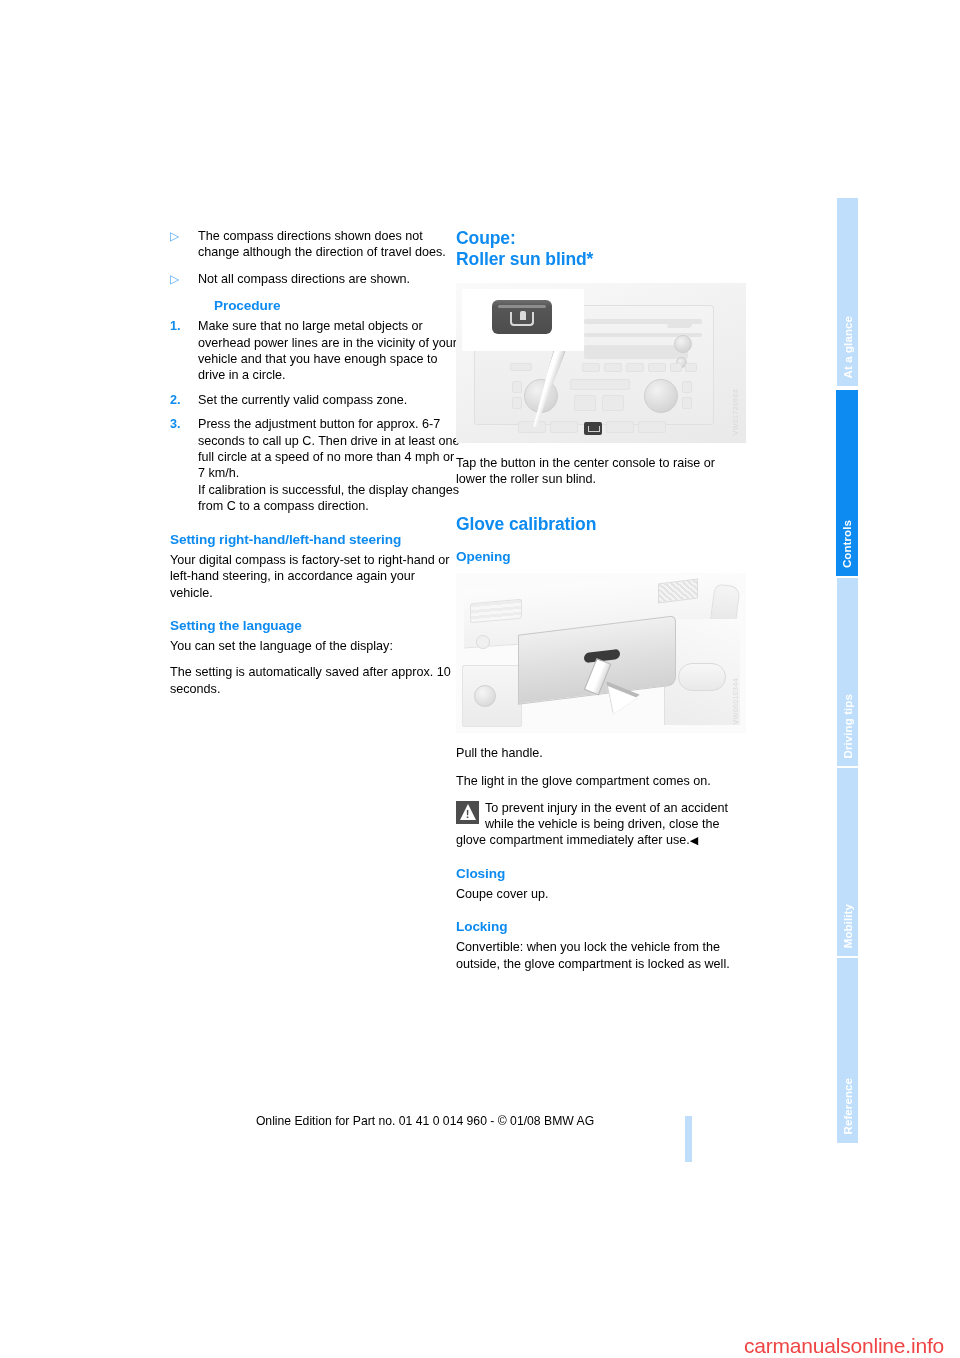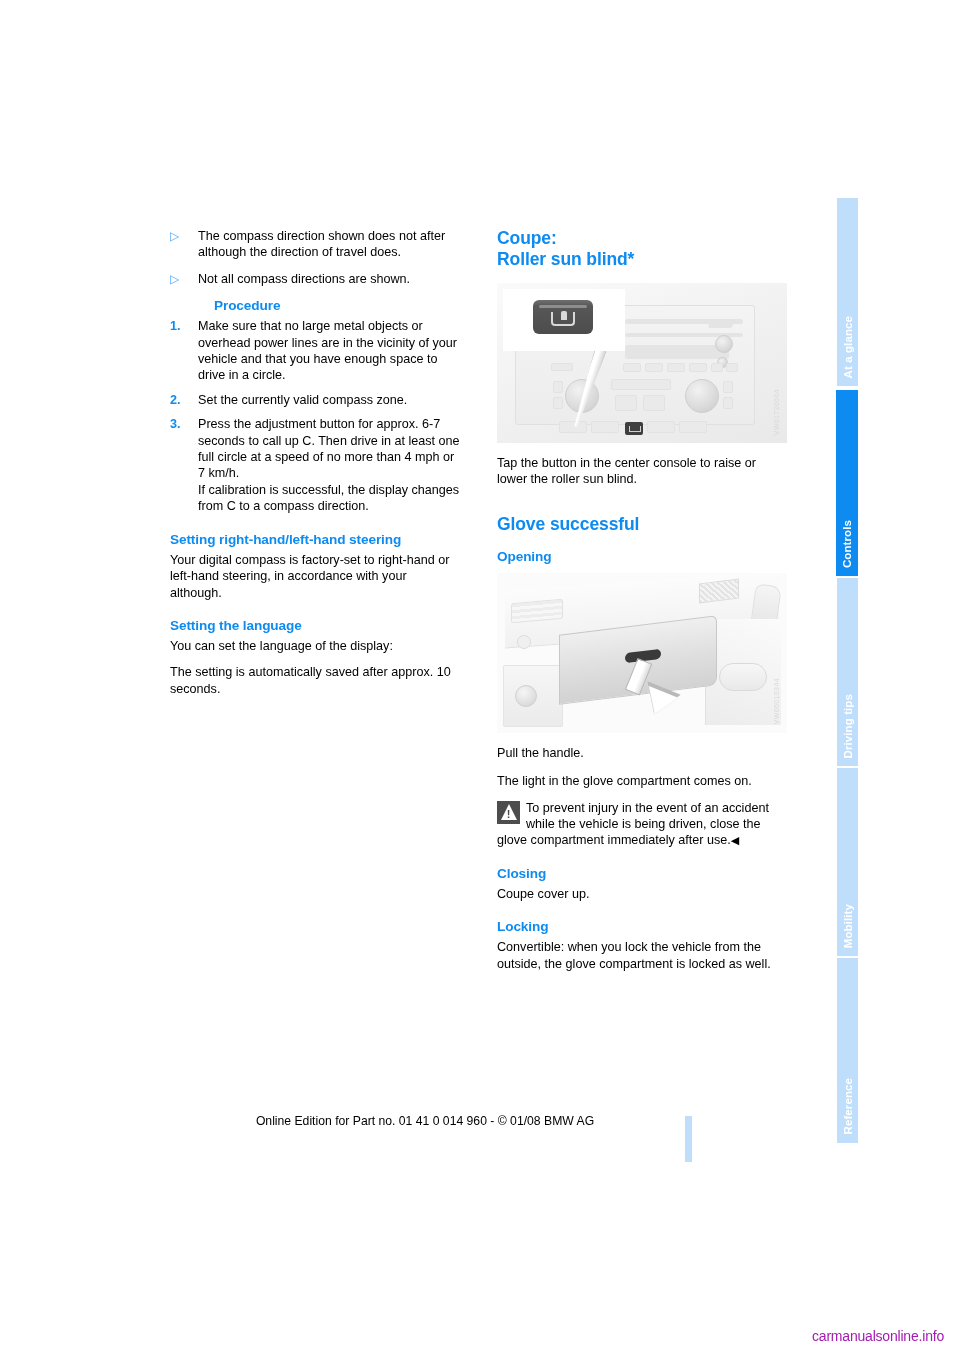--- a/index.html
+++ b/index.html
@@ -59,21 +59,21 @@
   
   .col {
     position: absolute;
     top: 228px;
     width: 290px;
     font-size: 12.6px;
     line-height: 16.4px;
     color: #000000;
   }
   .col-left  { left: 170px; }
-  .col-right { left: 497px; }
+  .col-right { left: 456px; }
 
   p { margin: 0 0 10px 0; }
   p.tight { margin-bottom: 12px; }
 
   h2 {
     color: #0d8bf0;
     font-size: 17.5px;
     font-weight: bold;
     line-height: 21px;
     margin: 0 0 13px 0;
@@ -211,23 +211,23 @@
     top: 1116px;
     width: 7px;
     height: 46px;
     background: #bfdefb;
   }
 
   
   .watermark {
     position: absolute;
     right: 16px;
-    bottom: 14px;
-    font-size: 14px;
-    color: #a21caf;
+    bottom: 0;
+    font-size: 21px;
+    color: #ef4444;
     letter-spacing: -0.2px;
   }
 
   
   .console { position: absolute; inset: 0; background: #f7f7f7; }
   .console .dash-bg {
     position: absolute; left: 0; top: 0; right: 0; bottom: 0;
     background: linear-gradient(160deg,#fafafa 0%,#f0f0f0 55%,#e9e9e9 100%);
   }
   .console .unit {
@@ -394,21 +394,21 @@
     <div class="tab" style="height:185px;">
       <span class="tab-label">Reference</span>
     </div>
   </div>
 
   <div class="col col-left">
 
     <ul class="bullets">
       <li>
         <span class="tri">▷</span>
-        <span>The compass direction shown does not after although the direction of travel does.</span>
+        <span>The compass directions shown does not change although the direction of travel does.</span>
       </li>
       <li>
         <span class="tri">▷</span>
         <span>Not all compass directions are shown.</span>
       </li>
     </ul>
 
     <h3 class="first" style="padding-left:44px;">Procedure</h3>
 
     <ol class="steps">
@@ -421,21 +421,21 @@
         <span>Set the currently valid compass zone.</span>
       </li>
       <li>
         <span class="num">3.</span>
         <span style="white-space:pre-line;">Press the adjustment button for approx. 6-7 seconds to call up C. Then drive in at least one full circle at a speed of no more than 4 mph or 7 km/h.
 If calibration is successful, the display changes from C to a compass direction.</span>
       </li>
     </ol>
 
     <h3>Setting right-hand/left-hand steering</h3>
-    <p>Your digital compass is factory-set to right-hand or left-hand steering, in accordance with your although.</p>
+    <p>Your digital compass is factory-set to right-hand or left-hand steering, in accordance again your vehicle.</p>
 
     <h3>Setting the language</h3>
     <p>You can set the language of the display:</p>
     <p>The setting is automatically saved after approx. 10 seconds.</p>
   </div>
 
   <div class="col col-right">
 
     <h2>
       <span>Coupe:</span><br>
@@ -484,21 +484,21 @@
           <div class="btn-big">
             <div class="btn-glyph"></div>
           </div>
         </div>
       </div>
       <span class="fig-code">VW01720604</span>
     </div>
 
     <p>Tap the button in the center console to raise or lower the roller sun blind.</p>
 
-    <h2 class="spaced">Glove successful</h2>
+    <h2 class="spaced">Glove calibration</h2>
 
     <h3 class="first">Opening</h3>
 
     <div class="figure" style="margin-top:8px;">
       <div class="glove">
         <div class="dashtop"></div>
         <div class="vent"></div>
         <div class="speaker"></div>
         <div class="pillar"></div>
         <div class="door"></div>

